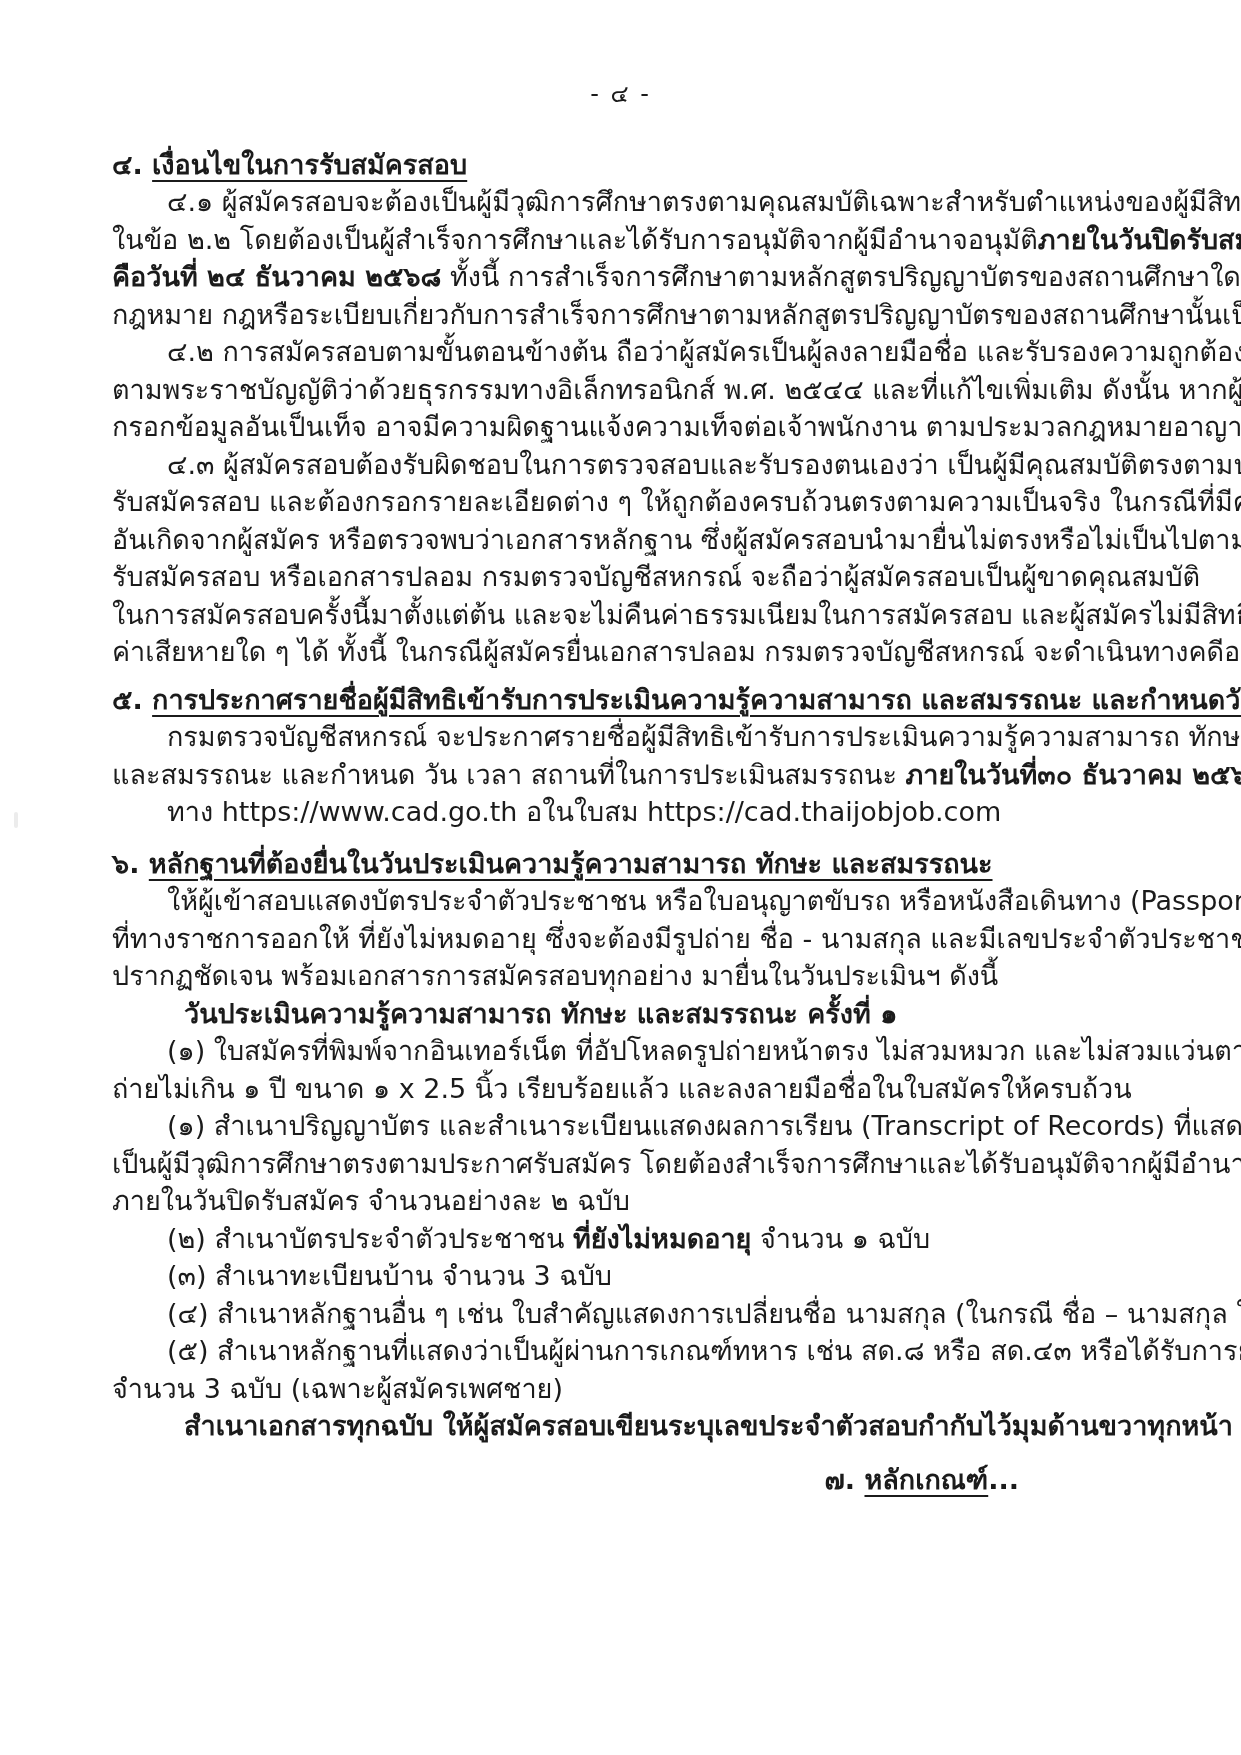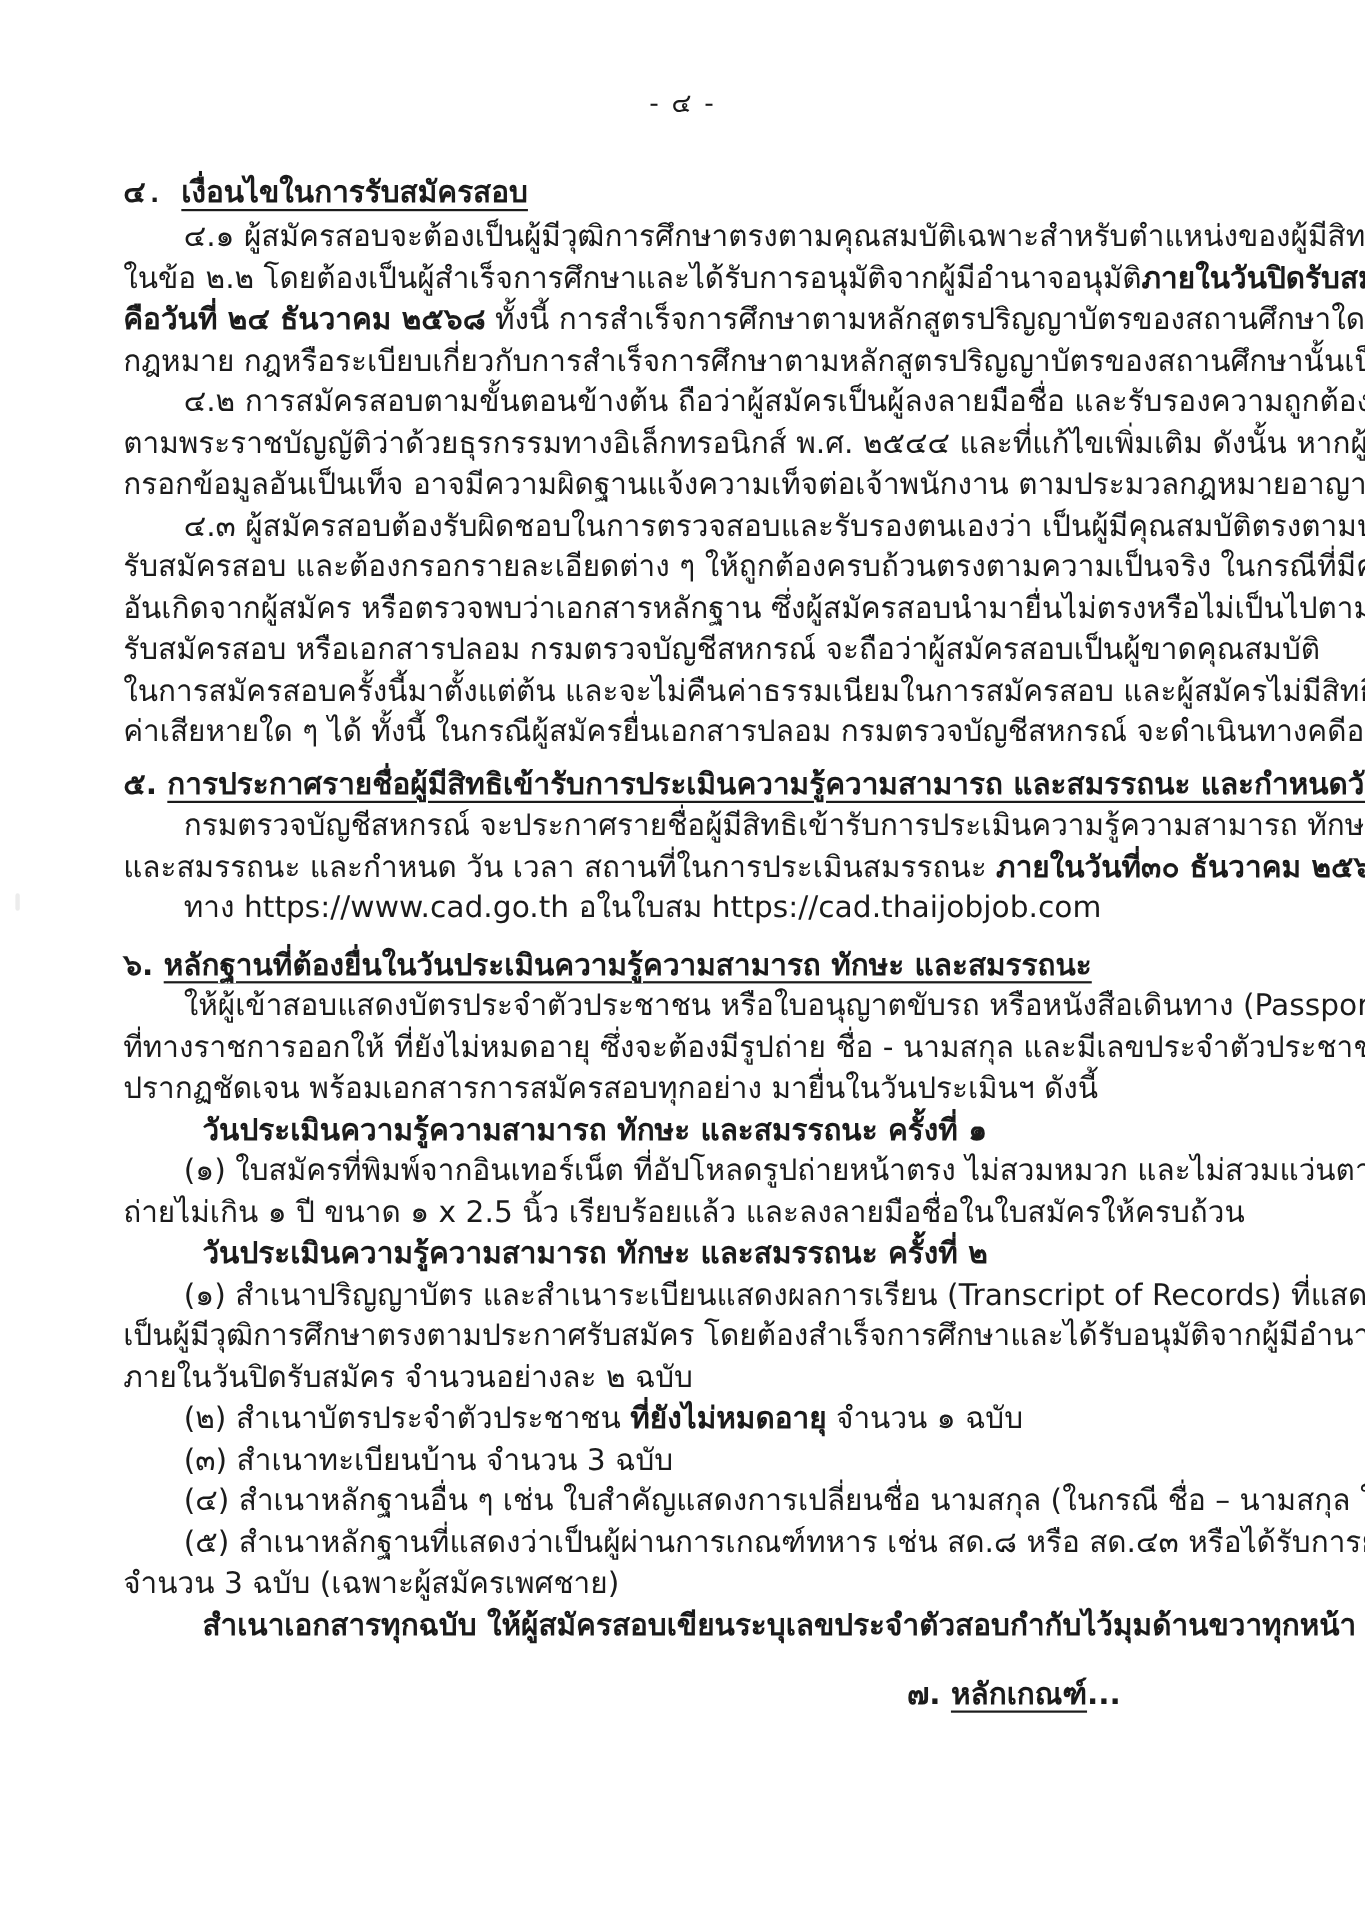--- a/index.html
+++ b/index.html
@@ -25,25 +25,25 @@
   .ln { white-space: nowrap; }
   .ind1 { padding-left: 55px; }
   .ind2 { padding-left: 72px; }
   .b { font-weight: bold; }
   .shead { font-weight: bold; white-space: nowrap; }
   .hul {
     text-decoration: underline;
     text-underline-offset: 6px;
     text-decoration-thickness: 2px;
   }
-  .s4h { margin-top: 46px; font-family: Liberation Mono, monospace; }
+  .s4h { margin-top: 32px; }
   .s5h { margin-top: 10px; }
   .s6h { margin-top: 14px; }
   .footer {
-    margin-top: 26px;
+    margin-top: 16px;
     text-align: right;
     padding-right: 126px;
     font-weight: bold;
     white-space: nowrap;
   }
   .artifact {
     position: absolute;
     left: 14px;
     top: 812px;
     width: 4px;
@@ -98,21 +98,20 @@
     </div>
 
     <div class="ln ind1">ให้ผู้เข้าสอบแสดงบัตรประจำตัวประชาชน หรือใบอนุญาตขับรถ หรือหนังสือเดินทาง (Passport) หรือบัตรอื่น</div>
     <div class="ln">ที่ทางราชการออกให้ ที่ยังไม่หมดอายุ ซึ่งจะต้องมีรูปถ่าย ชื่อ - นามสกุล และมีเลขประจำตัวประชาชน ๑๓ หลัก</div>
     <div class="ln">ปรากฏชัดเจน พร้อมเอกสารการสมัครสอบทุกอย่าง มายื่นในวันประเมินฯ ดังนี้</div>
 
     <div class="ln ind2 b">วันประเมินความรู้ความสามารถ ทักษะ และสมรรถนะ ครั้งที่ ๑</div>
     <div class="ln ind1">(๑) ใบสมัครที่พิมพ์จากอินเทอร์เน็ต ที่อัปโหลดรูปถ่ายหน้าตรง ไม่สวมหมวก และไม่สวมแว่นตาดำ</div>
     <div class="ln">ถ่ายไม่เกิน ๑ ปี ขนาด ๑ x 2.5 นิ้ว เรียบร้อยแล้ว และลงลายมือชื่อในใบสมัครให้ครบถ้วน</div>
 
-    <div class="ln ind2 b">วันประเมินความรู้ความสามารถ ทักษะ และสมรรถนะ ครั้งที่ ๒</div>
     <div class="ln ind1">(๑) สำเนาปริญญาบัตร และสำเนาระเบียนแสดงผลการเรียน (Transcript of Records) ที่แสดงว่า</div>
     <div class="ln">เป็นผู้มีวุฒิการศึกษาตรงตามประกาศรับสมัคร โดยต้องสำเร็จการศึกษาและได้รับอนุมัติจากผู้มีอำนาจอนุมัติ</div>
     <div class="ln">ภายในวันปิดรับสมัคร จำนวนอย่างละ ๒ ฉบับ</div>
     <div class="ln ind1"><span>(๒) สำเนาบัตรประจำตัวประชาชน </span><span class="b">ที่ยังไม่หมดอายุ</span><span> จำนวน ๑ ฉบับ</span></div>
     <div class="ln ind1">(๓) สำเนาทะเบียนบ้าน จำนวน 3 ฉบับ</div>
     <div class="ln ind1">(๔) สำเนาหลักฐานอื่น ๆ เช่น ใบสำคัญแสดงการเปลี่ยนชื่อ นามสกุล (ในกรณี ชื่อ – นามสกุล ในหลักฐาน</div>
     <div class="ln ind1">(๕) สำเนาหลักฐานที่แสดงว่าเป็นผู้ผ่านการเกณฑ์ทหาร เช่น สด.๘ หรือ สด.๔๓ หรือได้รับการยกเว้น</div>
     <div class="ln">จำนวน 3 ฉบับ (เฉพาะผู้สมัครเพศชาย)</div>
 
     <div class="ln ind2 b">สำเนาเอกสารทุกฉบับ ให้ผู้สมัครสอบเขียนระบุเลขประจำตัวสอบกำกับไว้มุมด้านขวาทุกหน้า และเขียนคำรับรอง</div>

